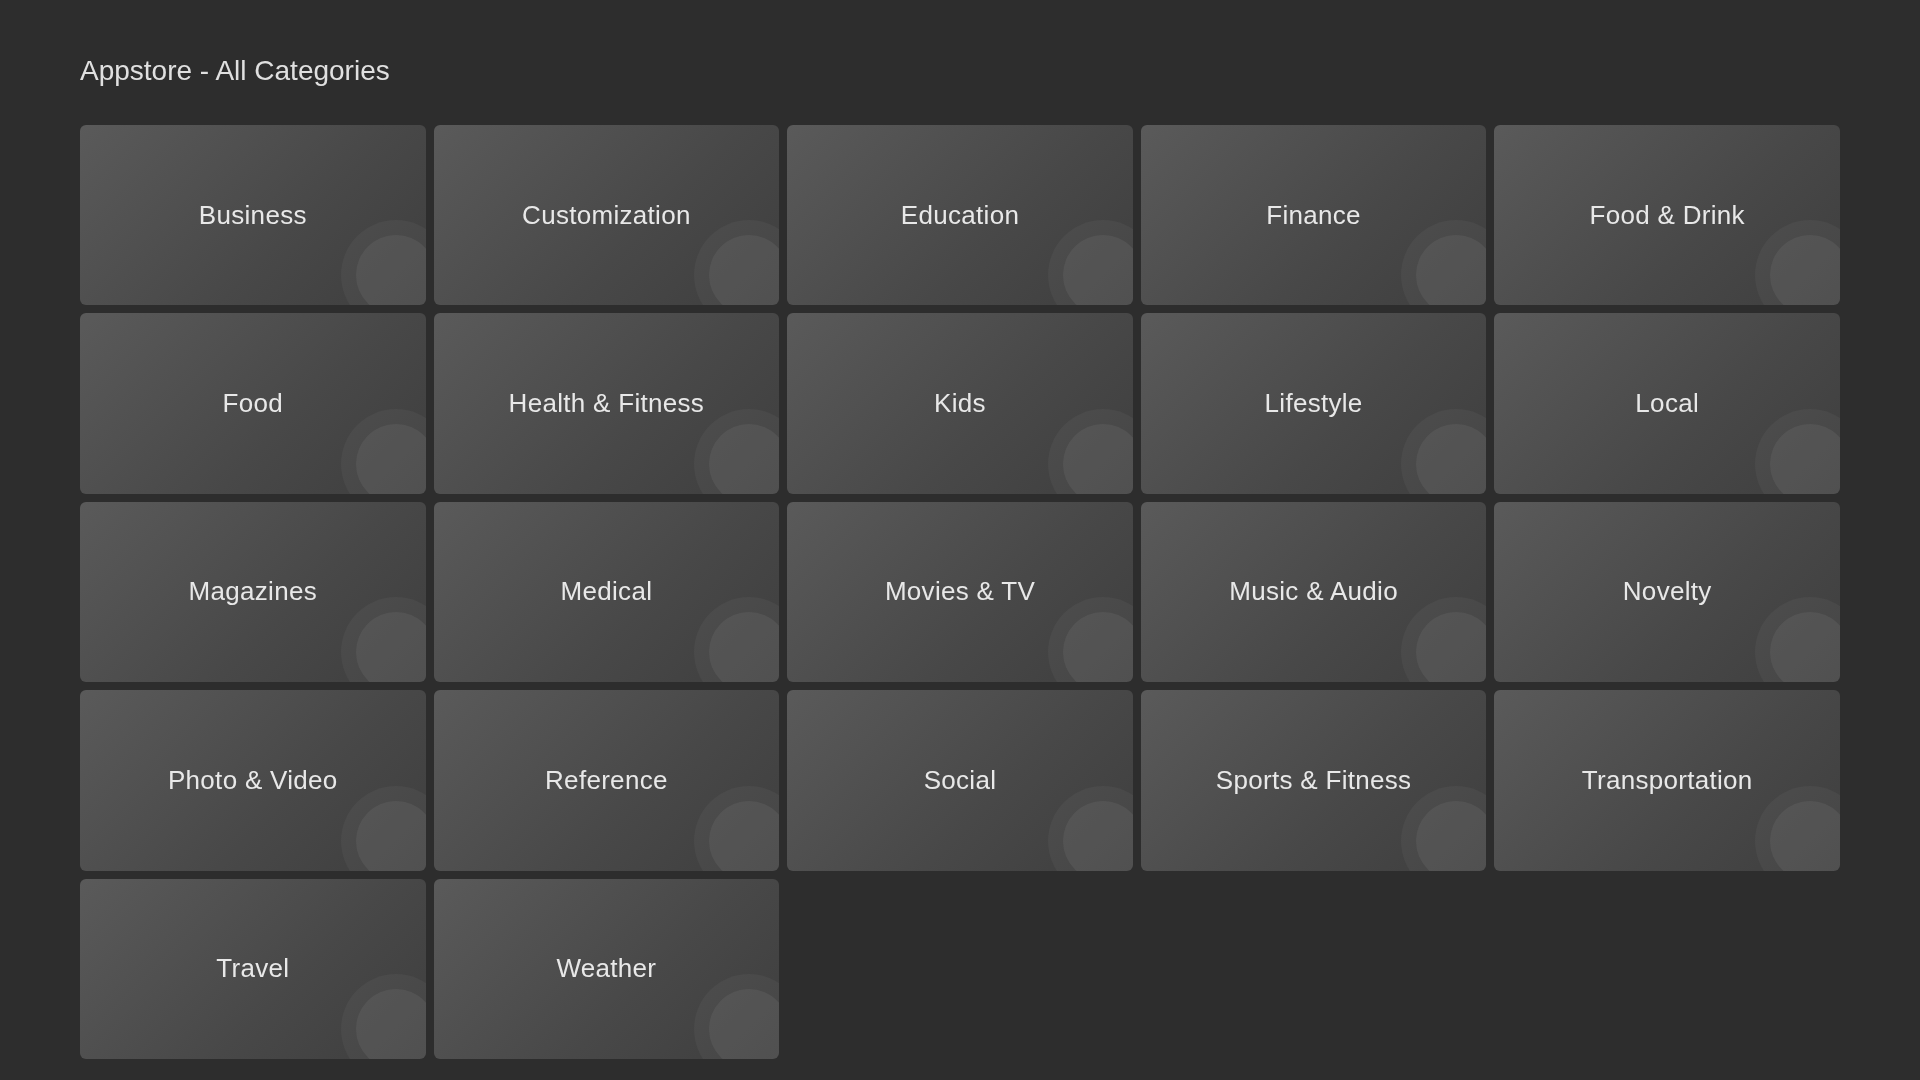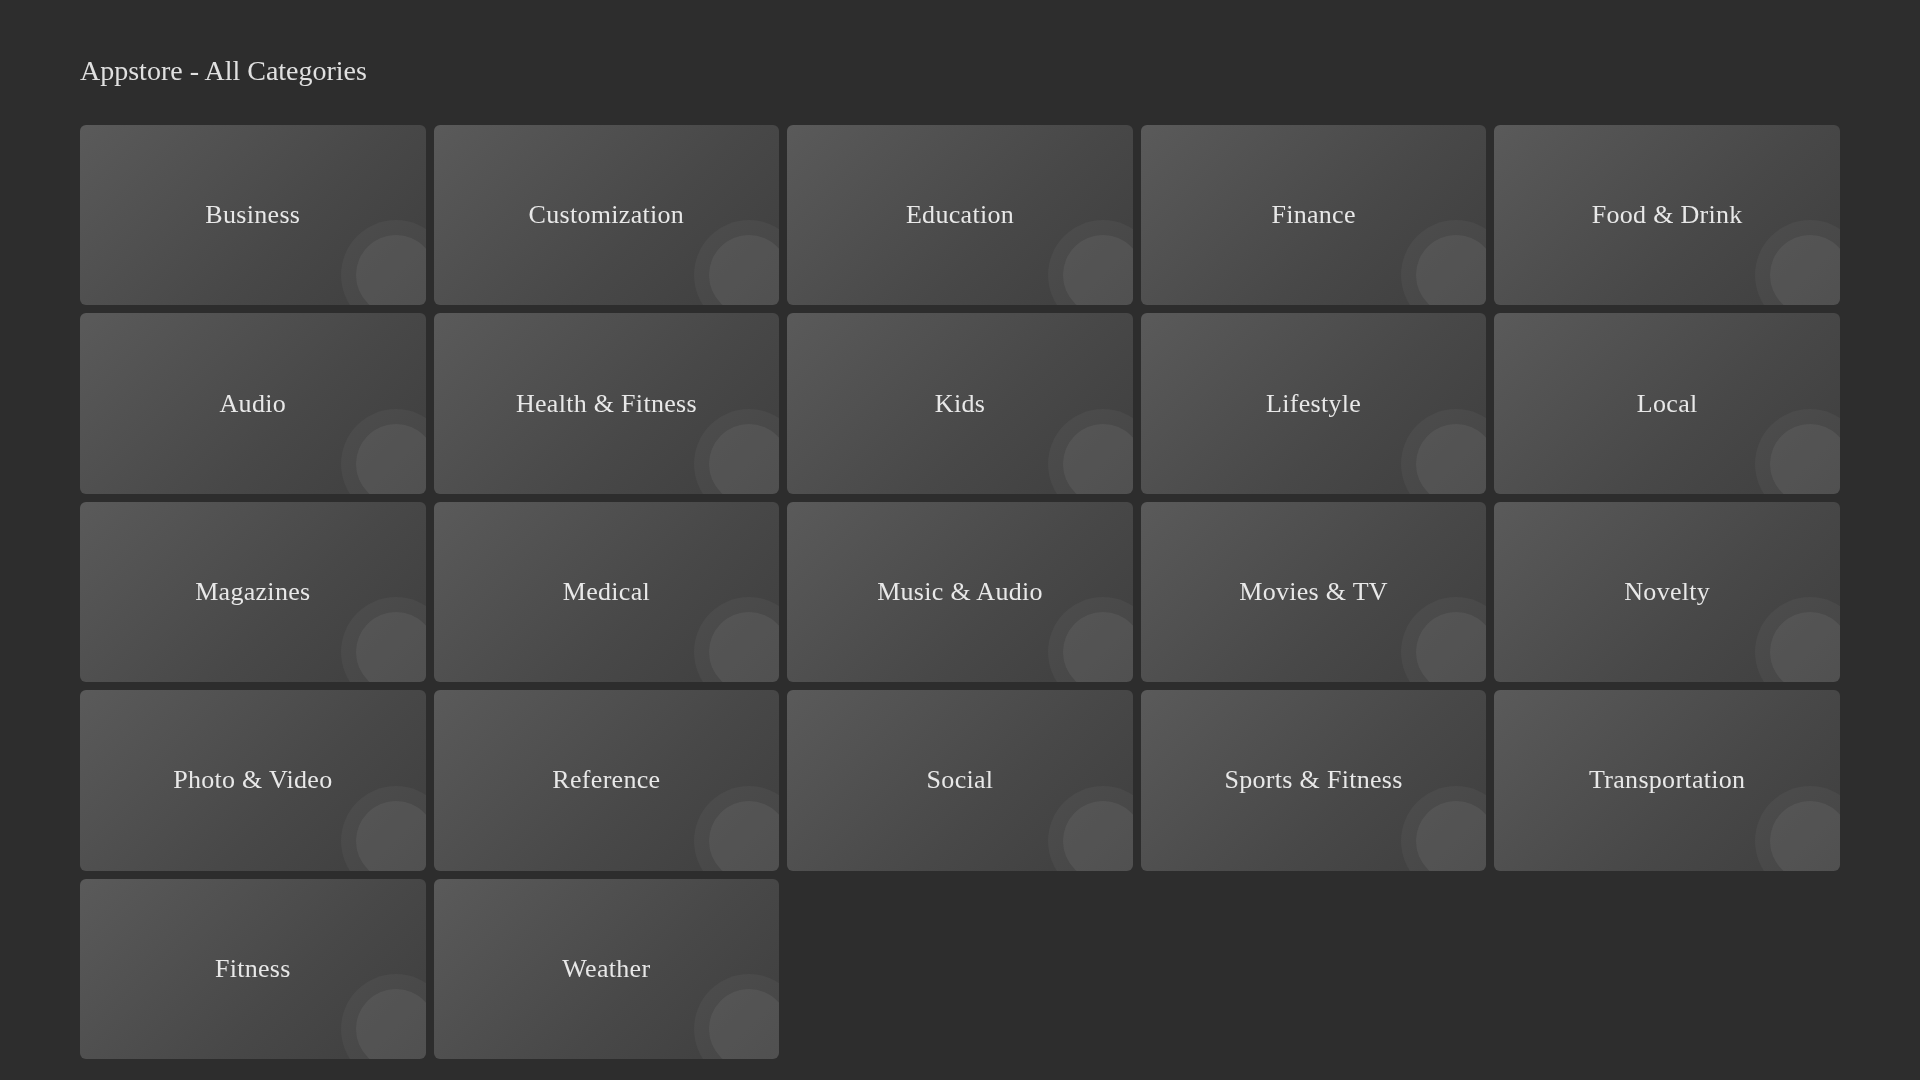--- a/index.html
+++ b/index.html
@@ -1,19 +1,18 @@
 <!DOCTYPE html>
 <html><head>
   <meta charset="utf-8">
   <style>
     * {
       margin: 0;
       padding: 0;
       box-sizing: border-box;
-      font-family: Liberation Serif, serif;
     }
 
     body {
       width: 1920px;
       height: 1080px;
       background-color: #2d2d2d;
       font-family: 'Arial', sans-serif;
       overflow: hidden;
     }
 
@@ -98,63 +97,63 @@
     <div class="category-tile">
       <span class="tile-label">Education</span>
     </div>
     <div class="category-tile">
       <span class="tile-label">Finance</span>
     </div>
     <div class="category-tile">
       <span class="tile-label">Food &amp; Drink</span>
     </div>
     <div class="category-tile">
-      <span class="tile-label">Audio</span>
+      <span class="tile-label">Food</span>
     </div>
     <div class="category-tile">
       <span class="tile-label">Health &amp; Fitness</span>
     </div>
     <div class="category-tile">
       <span class="tile-label">Kids</span>
     </div>
     <div class="category-tile">
       <span class="tile-label">Lifestyle</span>
     </div>
     <div class="category-tile">
       <span class="tile-label">Local</span>
     </div>
     <div class="category-tile">
       <span class="tile-label">Magazines</span>
     </div>
     <div class="category-tile">
       <span class="tile-label">Medical</span>
     </div>
     <div class="category-tile">
-      <span class="tile-label">Music &amp; Audio</span>
+      <span class="tile-label">Movies &amp; TV</span>
     </div>
     <div class="category-tile">
-      <span class="tile-label">Movies &amp; TV</span>
+      <span class="tile-label">Music &amp; Audio</span>
     </div>
     <div class="category-tile">
       <span class="tile-label">Novelty</span>
     </div>
     <div class="category-tile">
       <span class="tile-label">Photo &amp; Video</span>
     </div>
     <div class="category-tile">
       <span class="tile-label">Reference</span>
     </div>
     <div class="category-tile">
       <span class="tile-label">Social</span>
     </div>
     <div class="category-tile">
       <span class="tile-label">Sports &amp; Fitness</span>
     </div>
     <div class="category-tile">
       <span class="tile-label">Transportation</span>
     </div>
     <div class="category-tile">
-      <span class="tile-label">Fitness</span>
+      <span class="tile-label">Travel</span>
     </div>
     <div class="category-tile">
       <span class="tile-label">Weather</span>
     </div>
   </div>
 
 </body></html>

